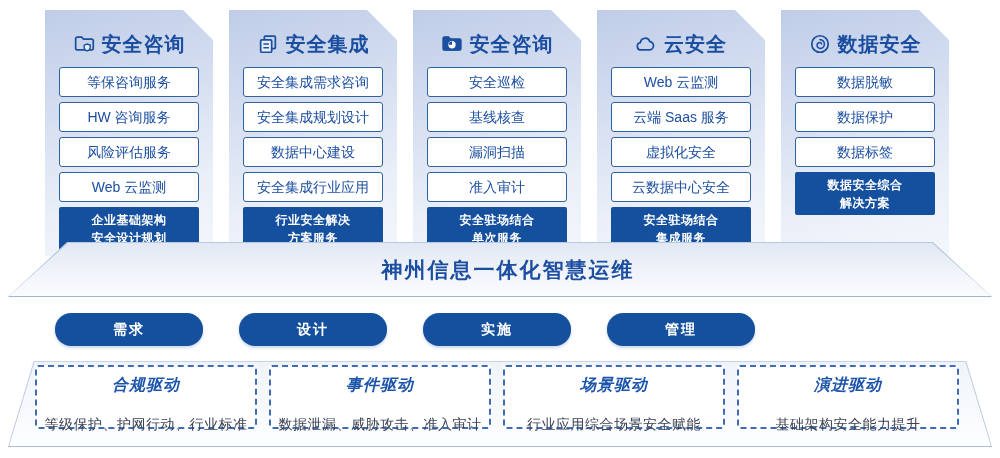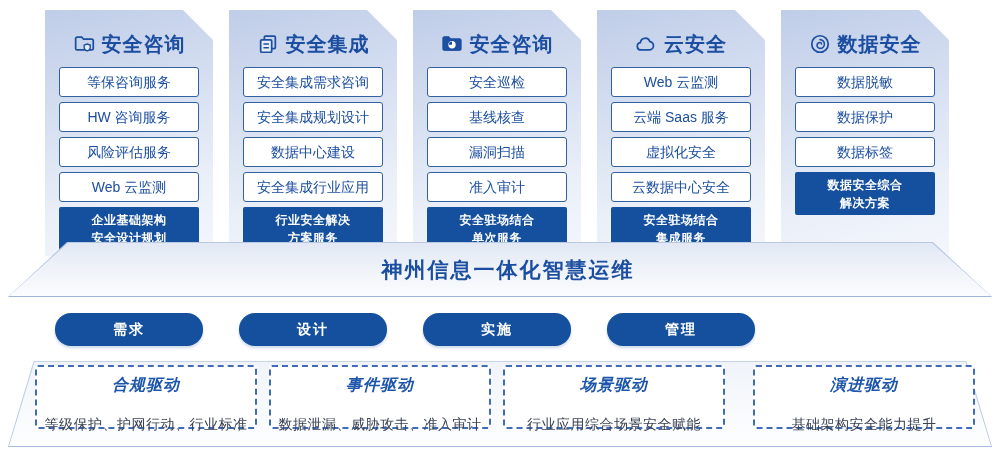--- a/index.html
+++ b/index.html
@@ -196,18 +196,18 @@
     <div class="driver-desc">等级保护、护网行动、行业标准</div>
   </div>
   <div class="driver" style="left:269px">
     <div class="driver-title">事件驱动</div>
     <div class="driver-desc">数据泄漏、威胁攻击、准入审计</div>
   </div>
   <div class="driver" style="left:503px">
     <div class="driver-title">场景驱动</div>
     <div class="driver-desc">行业应用综合场景安全赋能</div>
   </div>
-  <div class="driver" style="left:753px">
+  <div class="driver" style="left:737px">
     <div class="driver-title">演进驱动</div>
     <div class="driver-desc">基础架构安全能力提升</div>
   </div>
 
 </div>
 
 </body></html>

